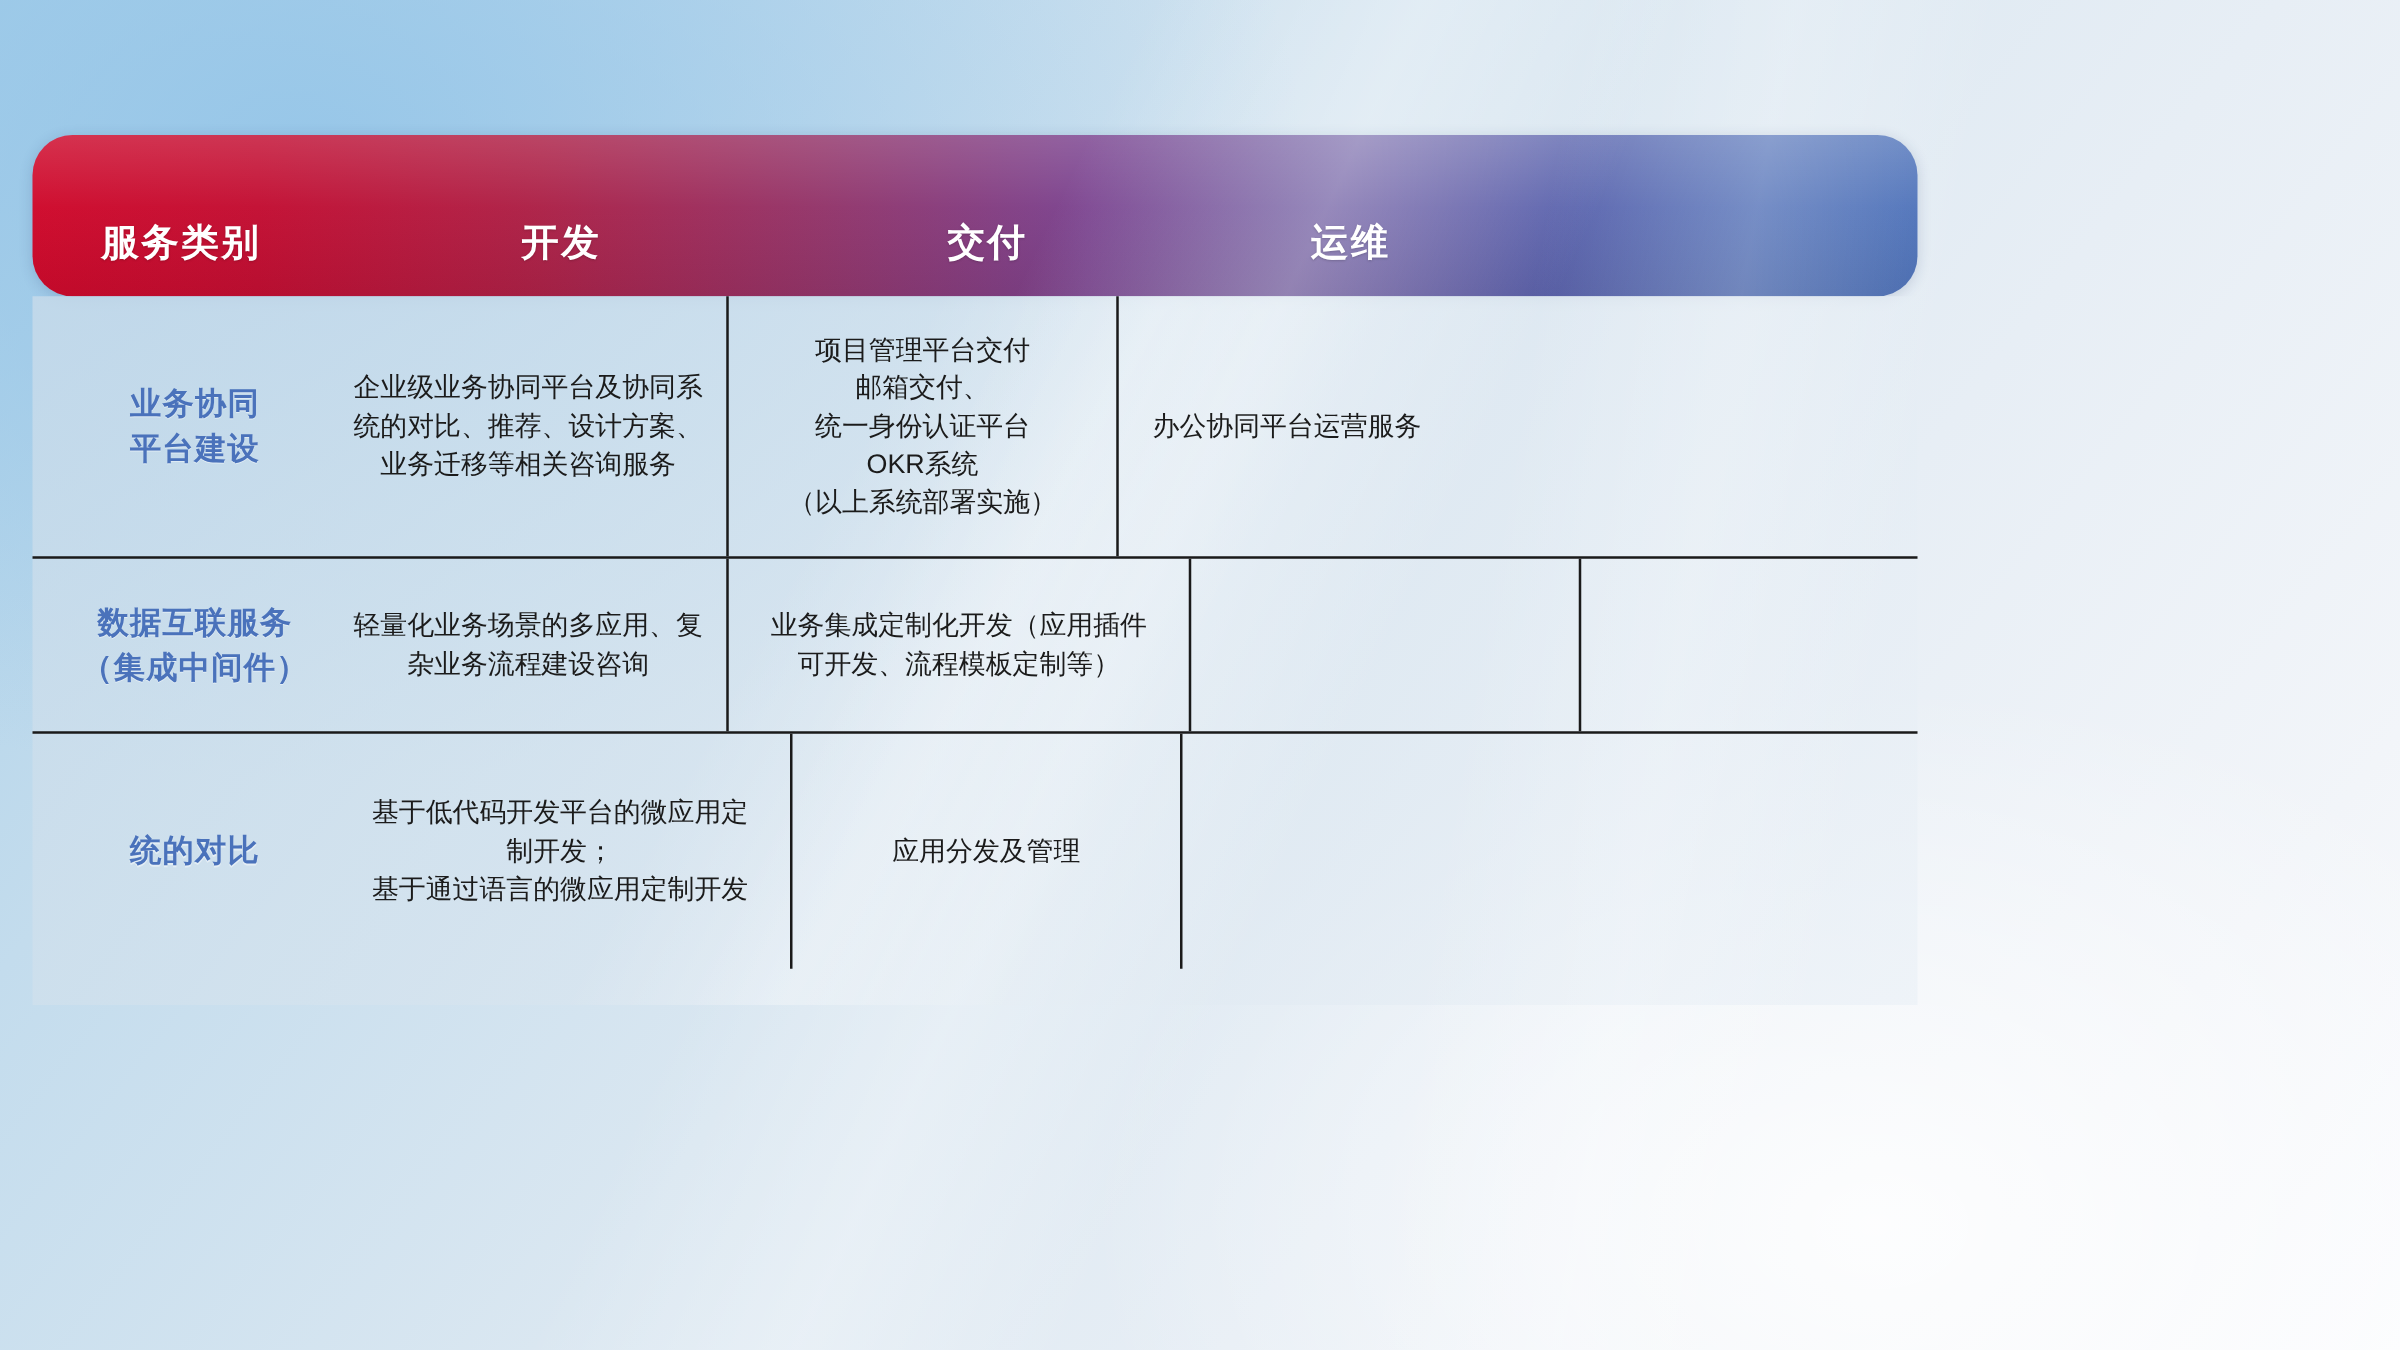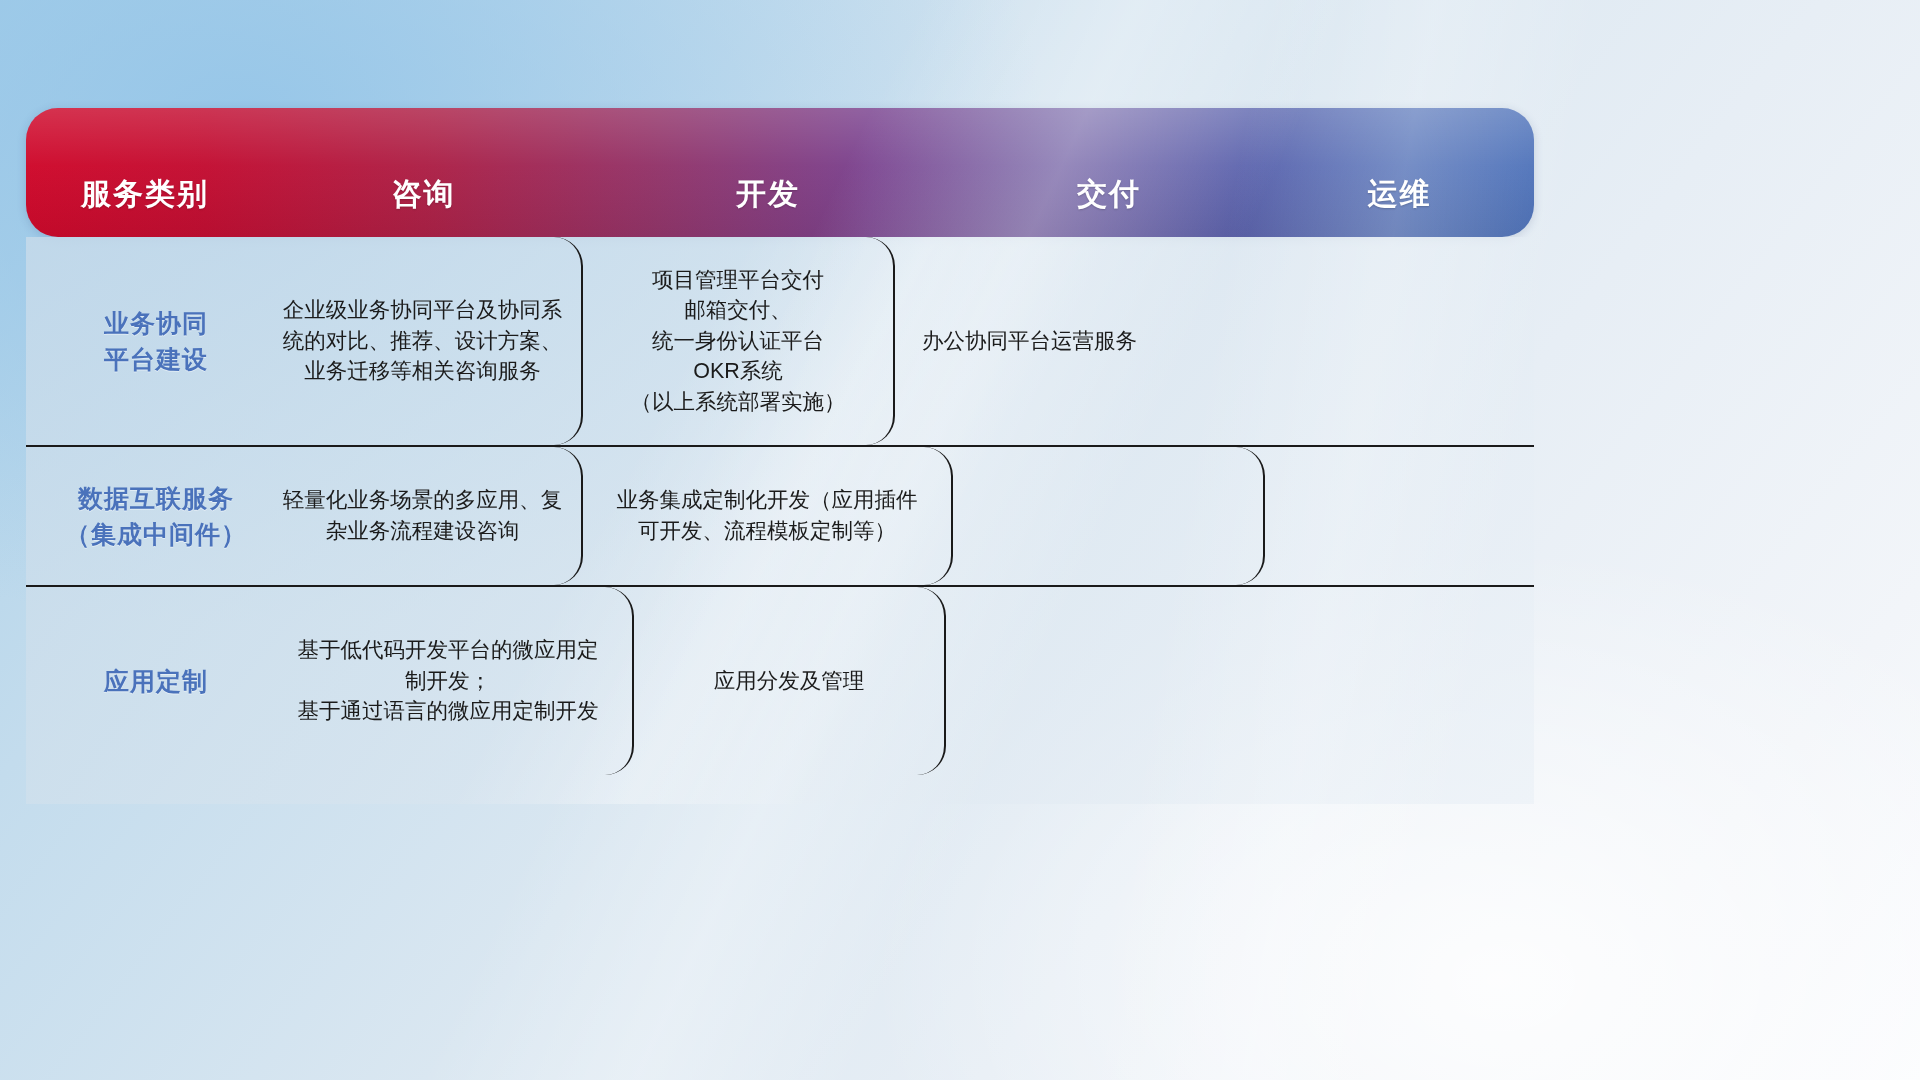--- a/index.html
+++ b/index.html
@@ -96,21 +96,21 @@
     display:flex;
     align-items:center;
     justify-content:center;
     text-align:center;
     padding:6px 14px;
     font-size:21.5px;
     line-height:1.42;
     color:#1b1b1b;
     white-space:pre-line;
   }
-  .cell.vline{border-right:2px solid #1a1a1a;border-radius:29px;}
+  .cell.vline{border-right:2px solid #1a1a1a;}
   .cell.label{
     color:#4a72bb;
     font-weight:700;
     font-size:25px;
     letter-spacing:1px;
     line-height:1.45;
     text-shadow:0 1px 0 rgba(255,255,255,0.45);
     padding-left:36px;
   }
 
@@ -123,21 +123,20 @@
 </style>
 </head>
 <body>
 
 <div id="stage">
 
   <div class="table-wrap">
 
     <div class="thead">
       <div class="th c0">服务类别</div>
-      <div class="th c1">咨询</div>
       <div class="th c2">开发</div>
       <div class="th c3">交付</div>
       <div class="th c4">运维</div>
     </div>
 
     <div class="tbody">
 
       <div class="row r1">
         <div class="cell label c0">业务协同
 平台建设</div>
@@ -157,21 +156,21 @@
 （集成中间件）</div>
         <div class="cell vline c1">轻量化业务场景的多应用、复
 杂业务流程建设咨询</div>
         <div class="cell vline c2">业务集成定制化开发（应用插件
 可开发、流程模板定制等）</div>
         <div class="cell vline c3"></div>
         <div class="cell c4"></div>
       </div>
 
       <div class="row r3">
-        <div class="cell label c0">应用定制</div>
+        <div class="cell label c0">统的对比</div>
         <div class="cell vline c2">基于低代码开发平台的微应用定
 制开发；
 基于通过语言的微应用定制开发</div>
         <div class="cell vline c3">应用分发及管理</div>
         <div class="cell c4"></div>
       </div>
 
     </div>
   </div>
 </div>

